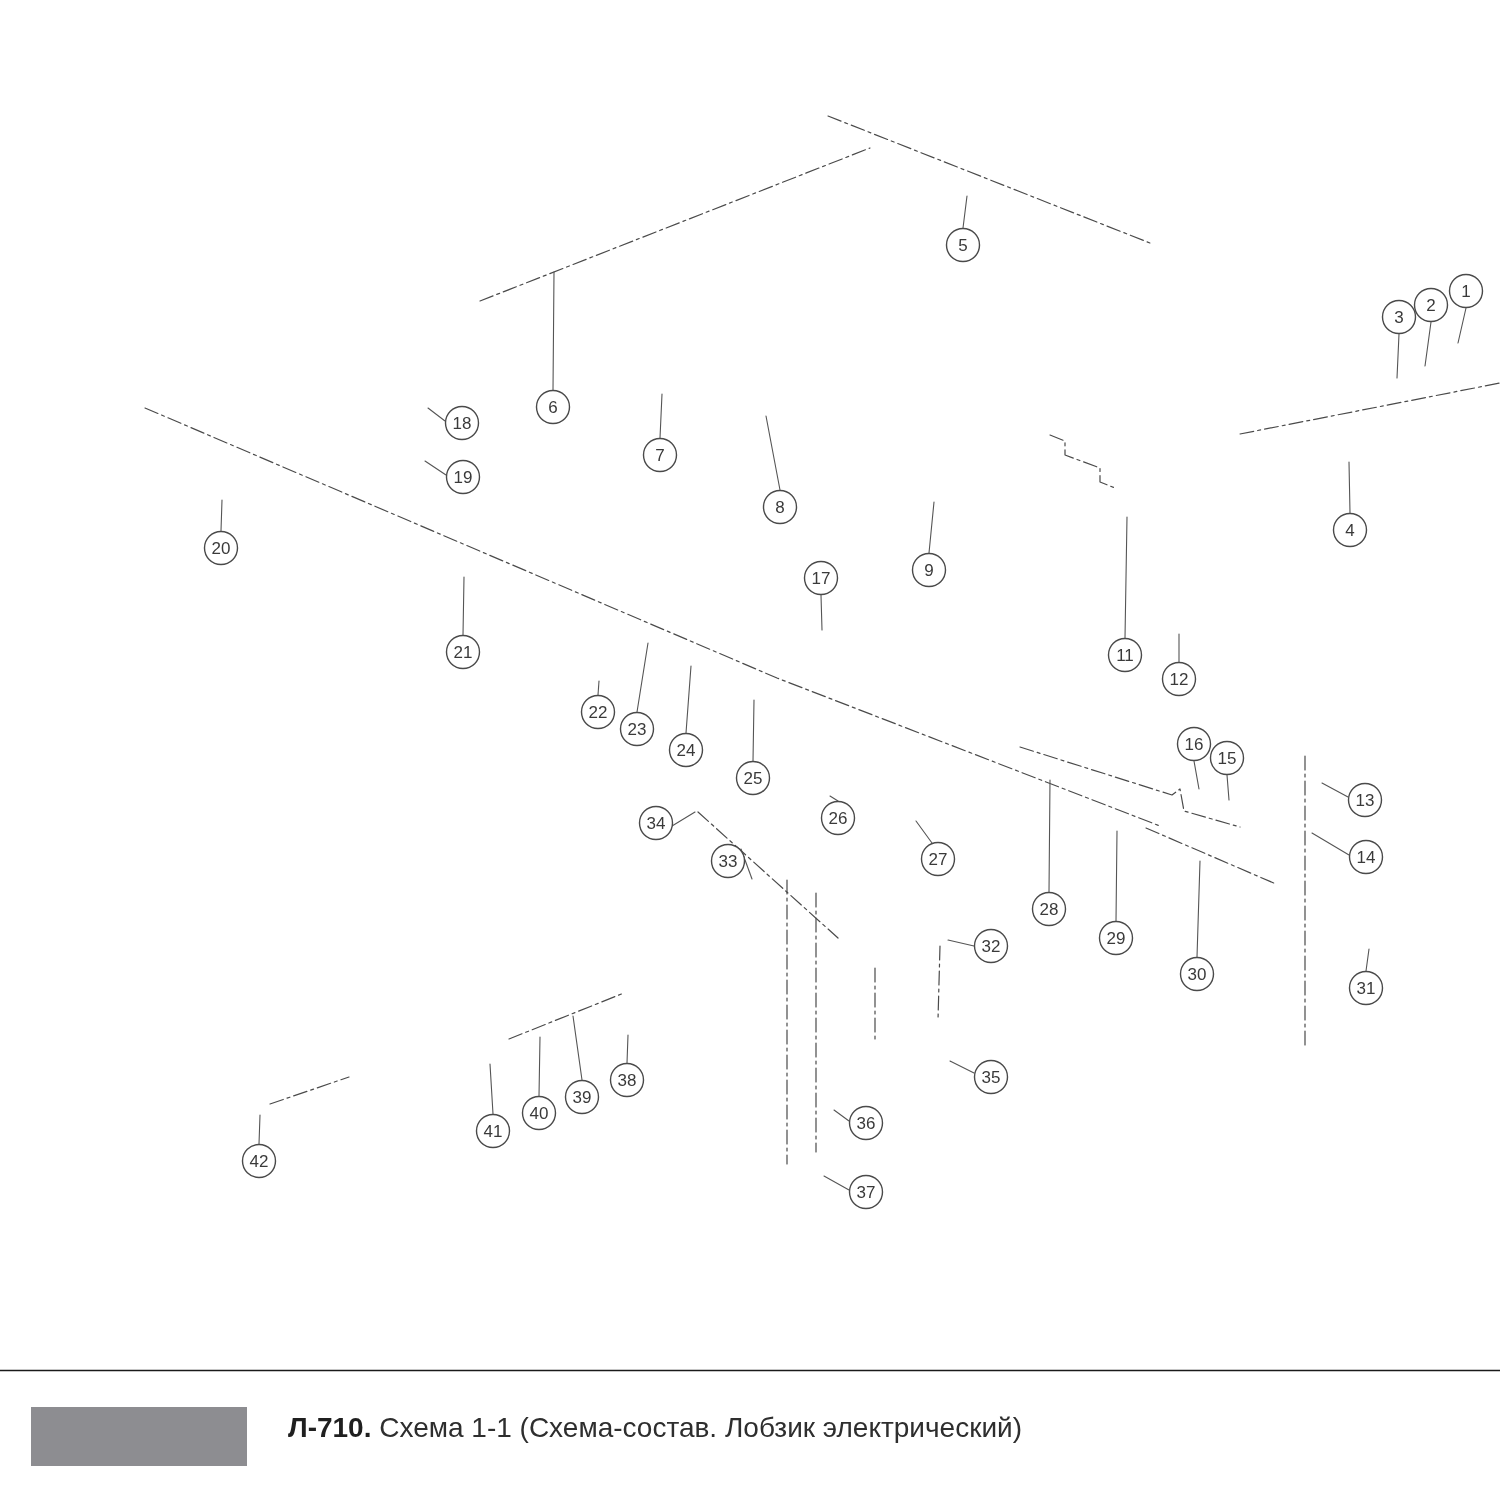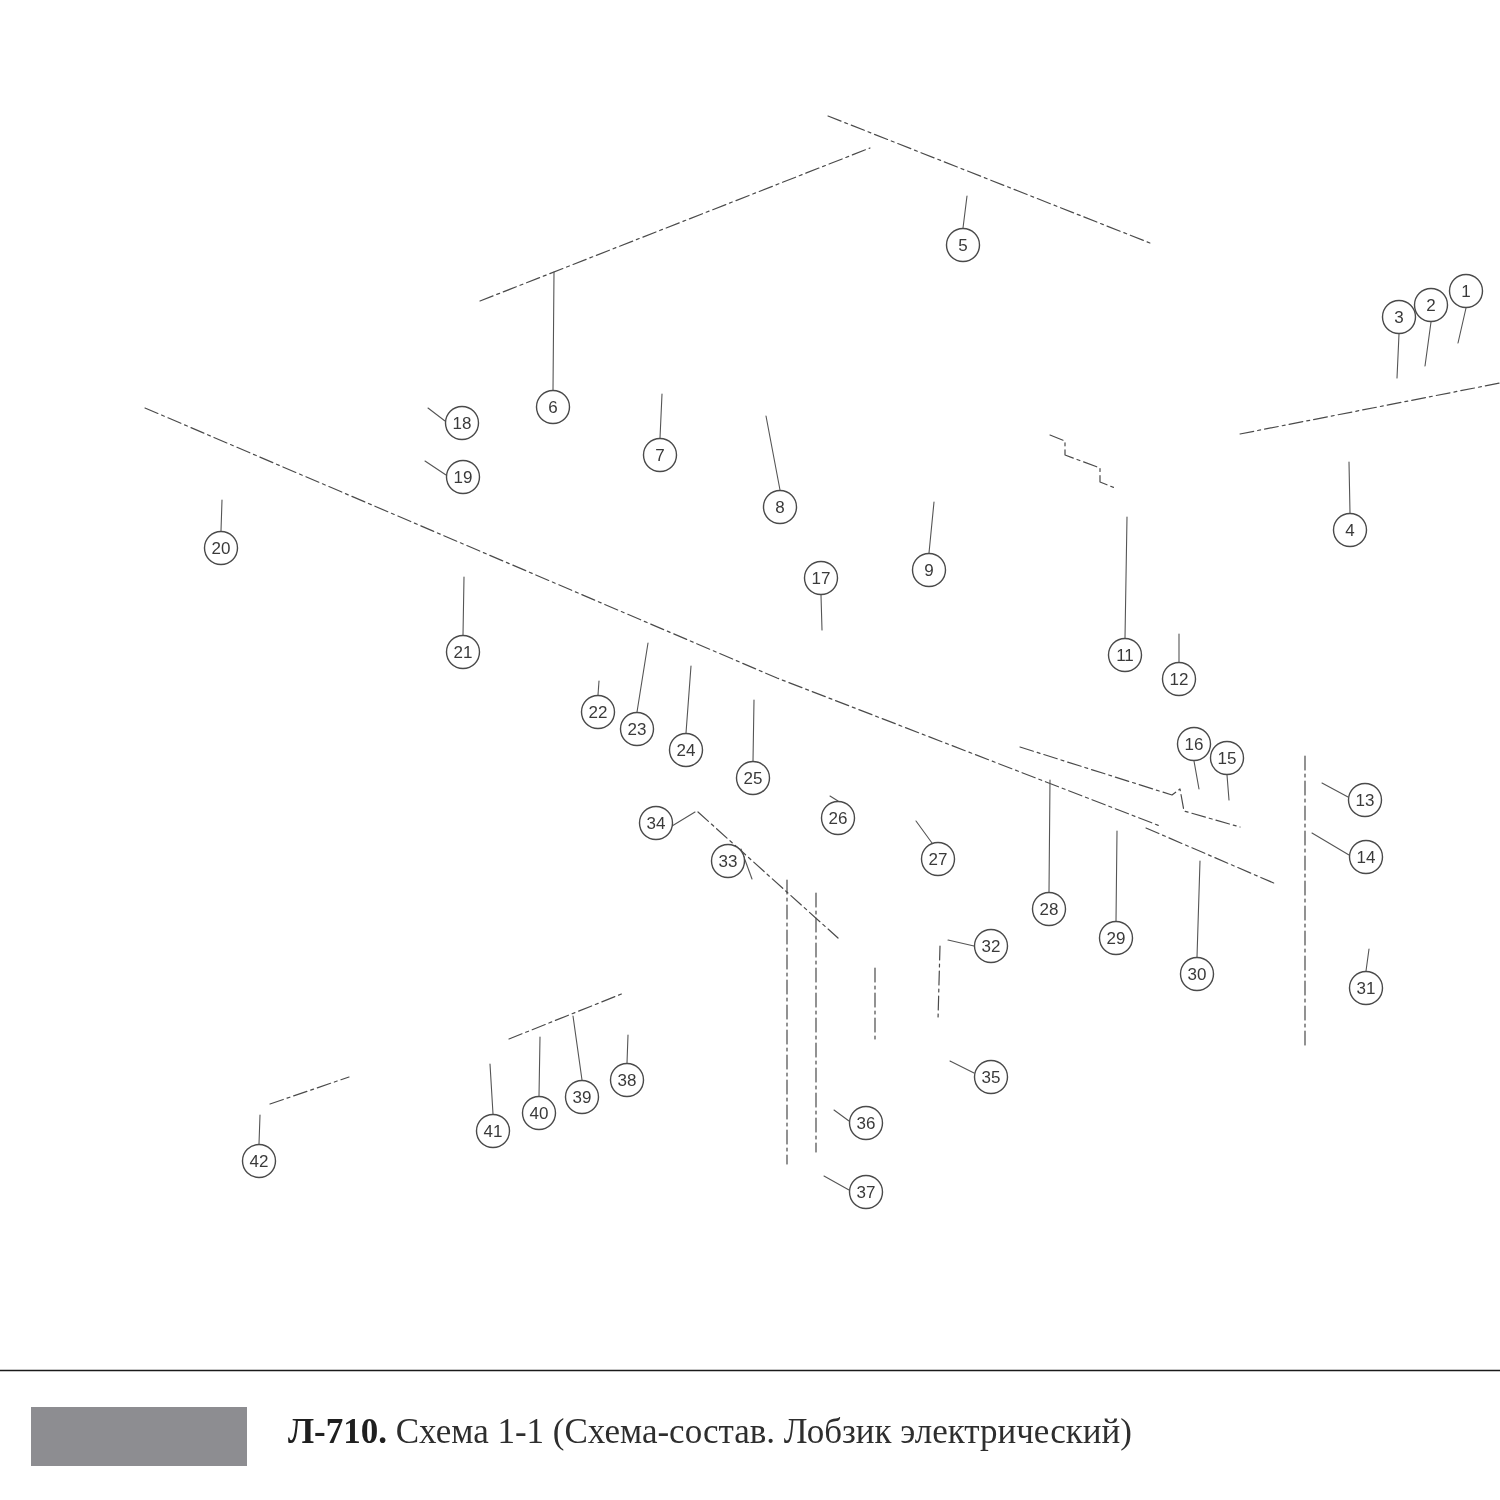--- a/index.html
+++ b/index.html
@@ -158,13 +158,13 @@
       <text class="lbl" x="493" y="1137" text-anchor="middle" stroke="none">41</text>
   <circle cx="259" cy="1161" r="16.5" fill="#fff"></circle>
       <text class="lbl" x="259" y="1167" text-anchor="middle" stroke="none">42</text>
 </g>
 
 <g id="footer">
   <line x1="0" y1="1370.5" x2="1500" y2="1370.5" stroke="#1a1a1a" stroke-width="1.6"></line>
   <rect x="31" y="1407" width="216" height="59" fill="#8d8d91" stroke="none"></rect>
 </g>
 </svg>
-<div style="position:absolute;left:288px;top:1412px;font-family:Liberation Serif, serif;font-size:35px;color:#1f1f1f;white-space:nowrap;"><span style="font-weight:bold;">Л-710.</span><span style="color:#2e2e2e;"> Схема 1-1 (Схема-состав. Лобзик электрический)</span></div>
+<div style="position:absolute;left:288px;top:1412px;font-family:Liberation Sans, sans-serif;font-size:28px;color:#1f1f1f;white-space:nowrap;"><span style="font-weight:bold;">Л-710.</span><span style="color:#2e2e2e;"> Схема 1-1 (Схема-состав. Лобзик электрический)</span></div>
 
 </body></html>

